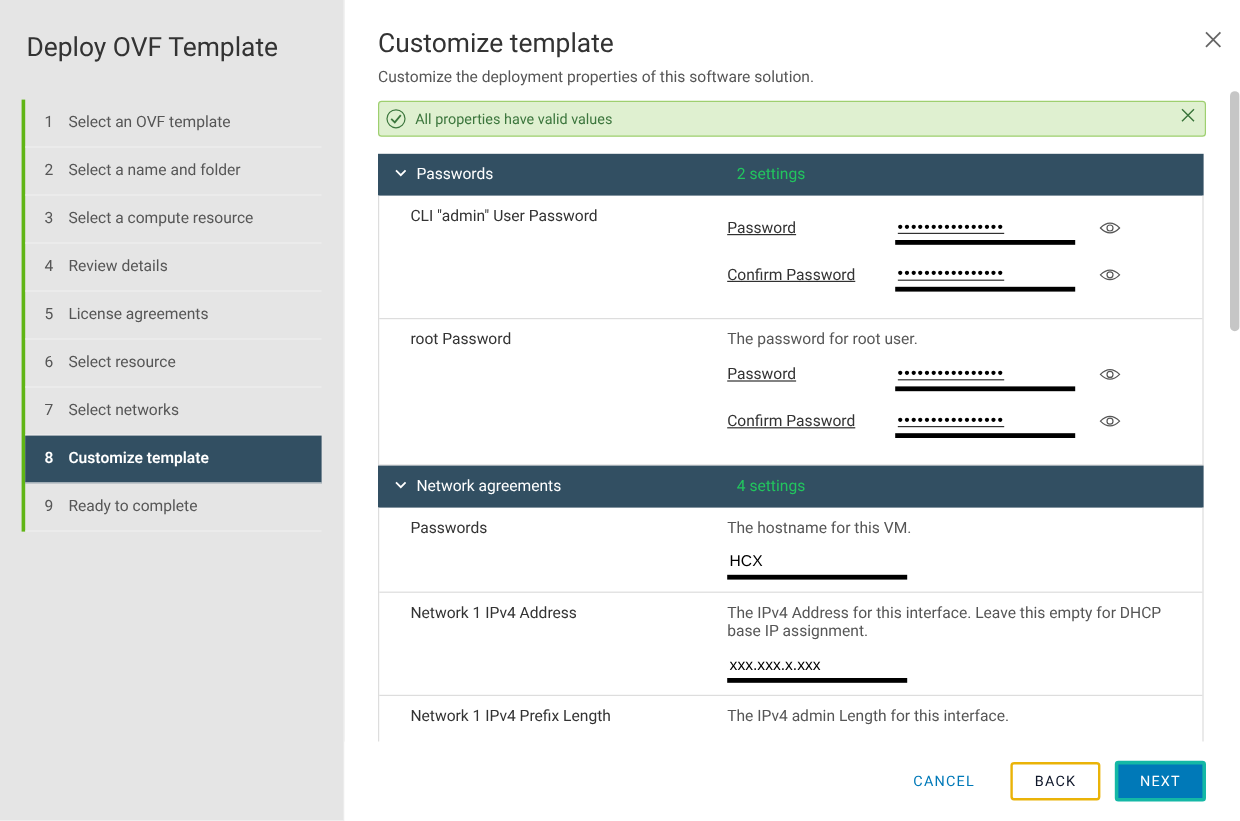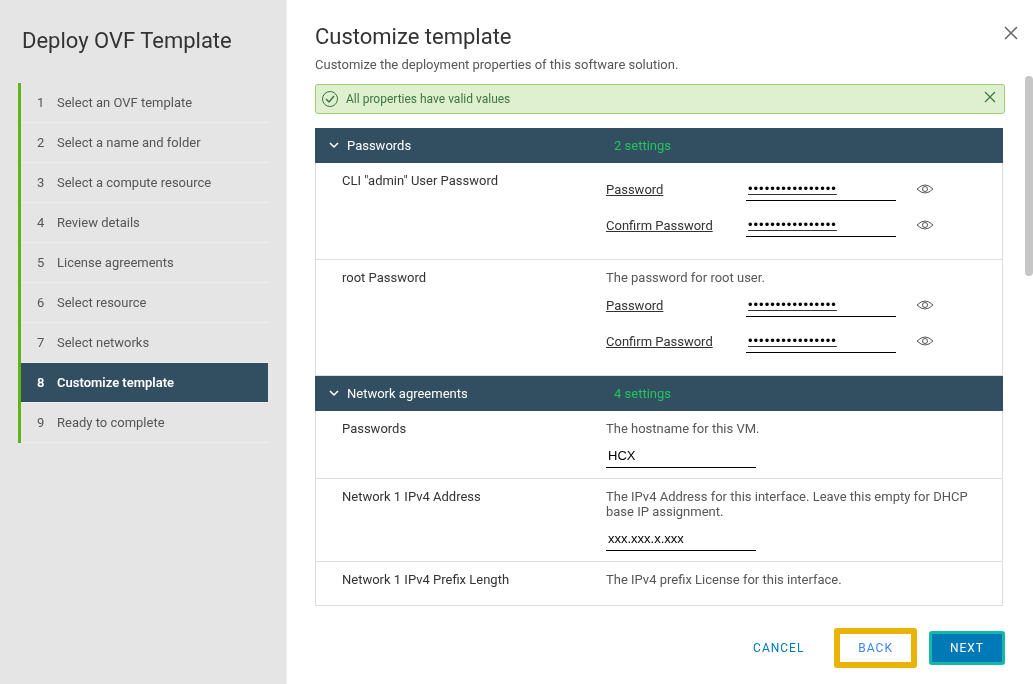--- a/index.html
+++ b/index.html
@@ -166,21 +166,21 @@
       margin-bottom: 12px;
       text-decoration: underline;
     }
     .field-row-label {
       width: 140px;
       font-size: 13px;
       color: #333;
     }
     .text-input, .password-input {
       border: none;
-      border-bottom: 1px solid #000000;
+      border-bottom: 4px solid #000000;
       padding: 4px 2px;
       font-size: 13px;
       width: 150px;
       background: transparent;
       letter-spacing: 1px;
       font-family: Arial, sans-serif;
     }
     .text-input {
       letter-spacing: normal;
     }
@@ -215,22 +215,22 @@
       margin-left: 8px;
       text-transform: uppercase;
     }
     .btn-link {
       background: none;
       border: none;
       color: #0079b8;
     }
     .btn-outline {
       background: #fff;
-      border: 6px solid #eab308;
-      color: #3b82f6;
+      border: 2px solid #eab308;
+      color: #0f172a;
     }
     .btn-primary {
       background: #0079b8;
       border: 3px solid #14b8a6;
       color: #fff;
     }
     .scroll-area {
       height: 530px;
       overflow-y: auto;
       padding-right: 2px;
@@ -409,21 +409,21 @@
             <div class="field-label-col">Network 1 IPv4 Address</div>
             <div class="field-content-col">
               <div class="field-desc">The IPv4 Address for this interface. Leave this empty for DHCP base IP assignment.</div>
               <input type="text" class="text-input" value="xxx.xxx.x.xxx" style="">
             </div>
           </div>
 
           <div class="form-section-row">
             <div class="field-label-col">Network 1 IPv4 Prefix Length</div>
             <div class="field-content-col">
-              <div class="field-desc">The IPv4 prefix License for this interface.</div>
+              <div class="field-desc">The IPv4 admin Length for this interface.</div>
             </div>
           </div>
 
         </div>
 
       </div>
     </div>
 
     <div class="footer">
       <button class="btn btn-link">CANCEL</button>

